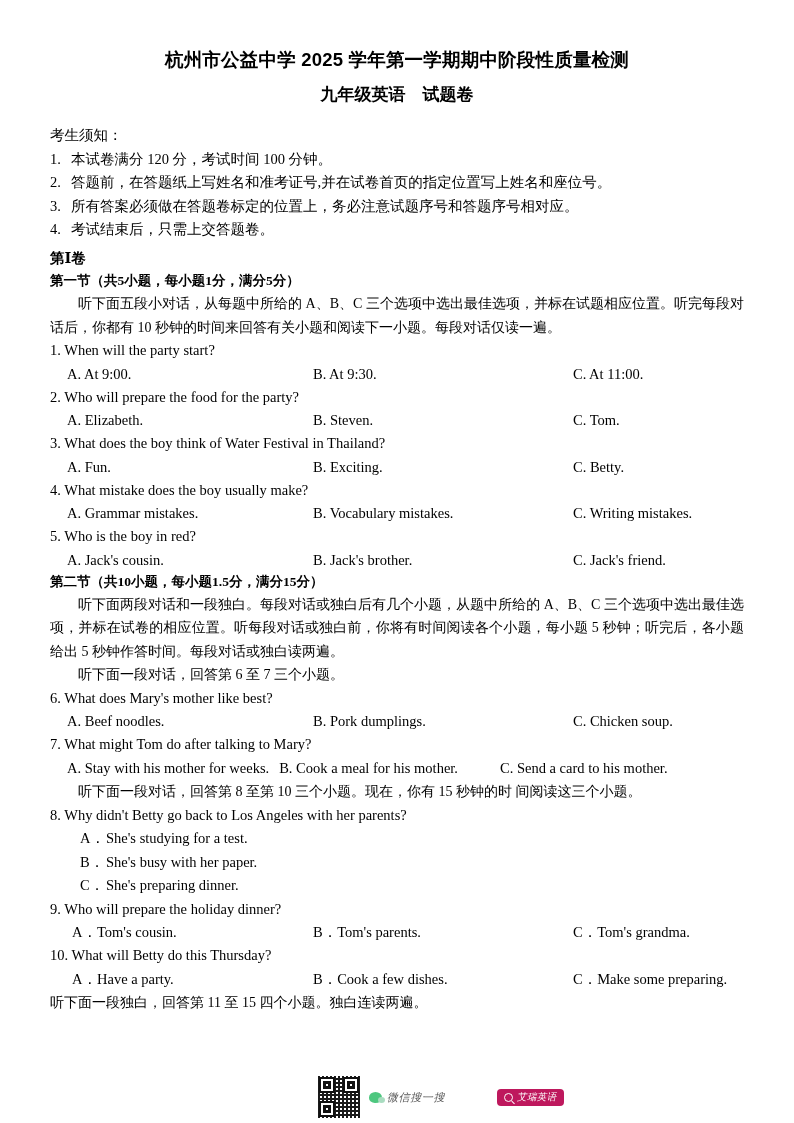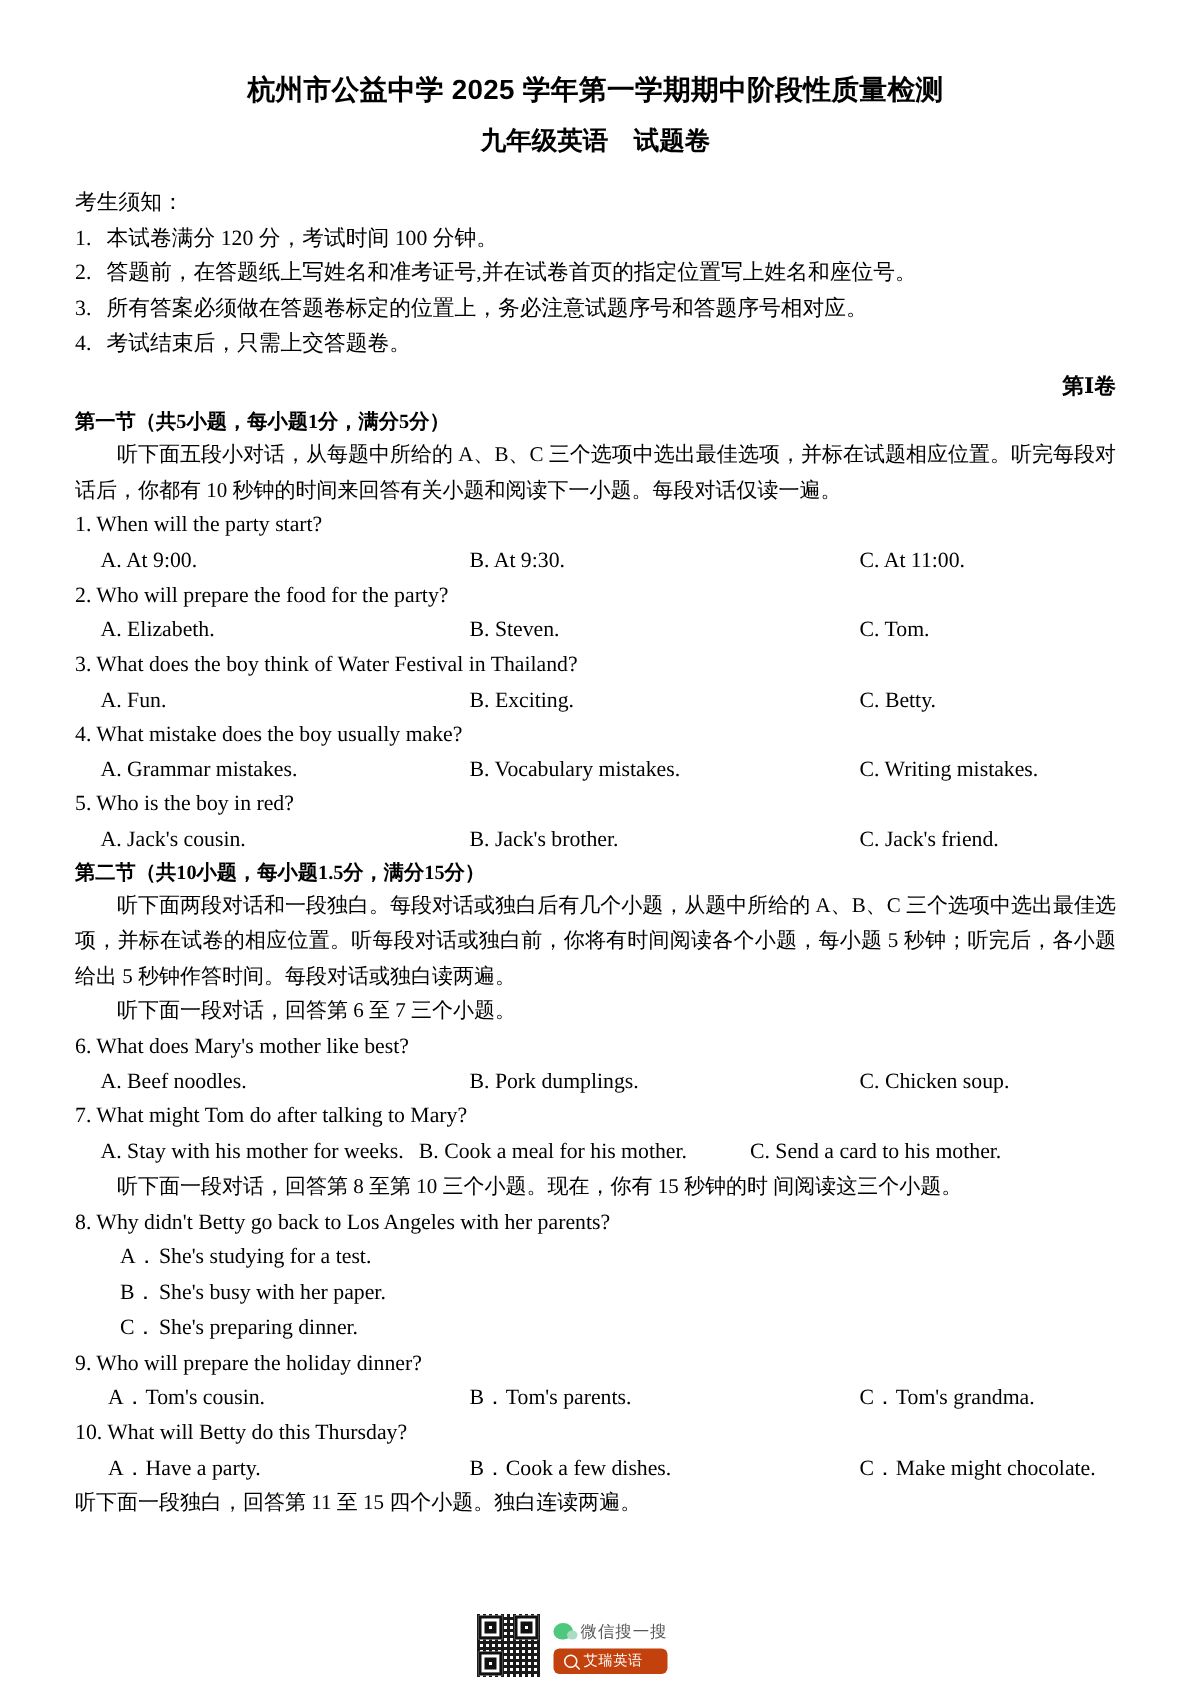--- a/index.html
+++ b/index.html
@@ -61,21 +61,21 @@
     margin: 0;
     white-space: nowrap;
   }
   .notice-num {
     display: inline-block;
     width: 21px;
   }
 
   
   .volume-head {
-    text-align: right;
+    text-align: left;
     font-size: 14.5px;
     font-weight: bold;
     line-height: 1.5;
     margin: 6px 0 2px 0;
   }
   .part-head {
     font-size: 15px;
     font-weight: bold;
     line-height: 1.5;
     margin: 0;
@@ -195,23 +195,24 @@
   .qr .finder-bl {
     position: absolute;
     left: 1px; bottom: 1px;
     width: 12px; height: 12px;
     border: 2.5px solid #111;
     background: #fff;
     box-shadow: inset 0 0 0 2px #fff, inset 0 0 0 5px #111;
   }
   .promo-right {
     display: flex;
-    flex-direction: column;
+    flex-direction: row;
     gap: 4px;
     padding-top: 1px;
+    font-style: italic;
   }
   .promo-line1 {
     display: flex;
     align-items: center;
     gap: 5px;
   }
   .wechat-bubble {
     width: 13px; height: 11px;
     background: #4ec77f;
     border-radius: 50% 50% 50% 45%;
@@ -363,36 +364,36 @@
     <div class="opt-row wide">
       <span class="o oA">A．Tom's cousin.</span>
       <span class="o oB">B．Tom's parents.</span>
       <span class="o oC">C．Tom's grandma.</span>
     </div>
 
     <div class="q-stem">10. What will Betty do this Thursday?</div>
     <div class="opt-row wide">
       <span class="o oA">A．Have a party.</span>
       <span class="o oB">B．Cook a few dishes.</span>
-      <span class="o oC">C．Make might chocolate.</span>
+      <span class="o oC">C．Make some preparing.</span>
     </div>
 
     <div class="para-noindent">听下面一段独白，回答第 11 至 15 四个小题。独白连读两遍。</div>
 
   </div>
 
   <div class="footer-promo">
     <div class="qr">
         <span class="finder-bl"></span>
       </div>
     <div class="promo-right">
       <div class="promo-line1">
         <span class="wechat-bubble" style="background: rgb(78, 199, 127);"></span>
         <span class="promo-text">微信搜一搜</span>
       </div>
-      <div class="promo-pill" style="background: #c2410c;">
+      <div class="promo-pill" style="background: #be185d; margin-left: 48px;">
         <span class="pill-search-icon"></span>
         <span class="pill-text">艾瑞英语</span>
       </div>
     </div>
   </div>
 
 </div>
 
 </body></html>

